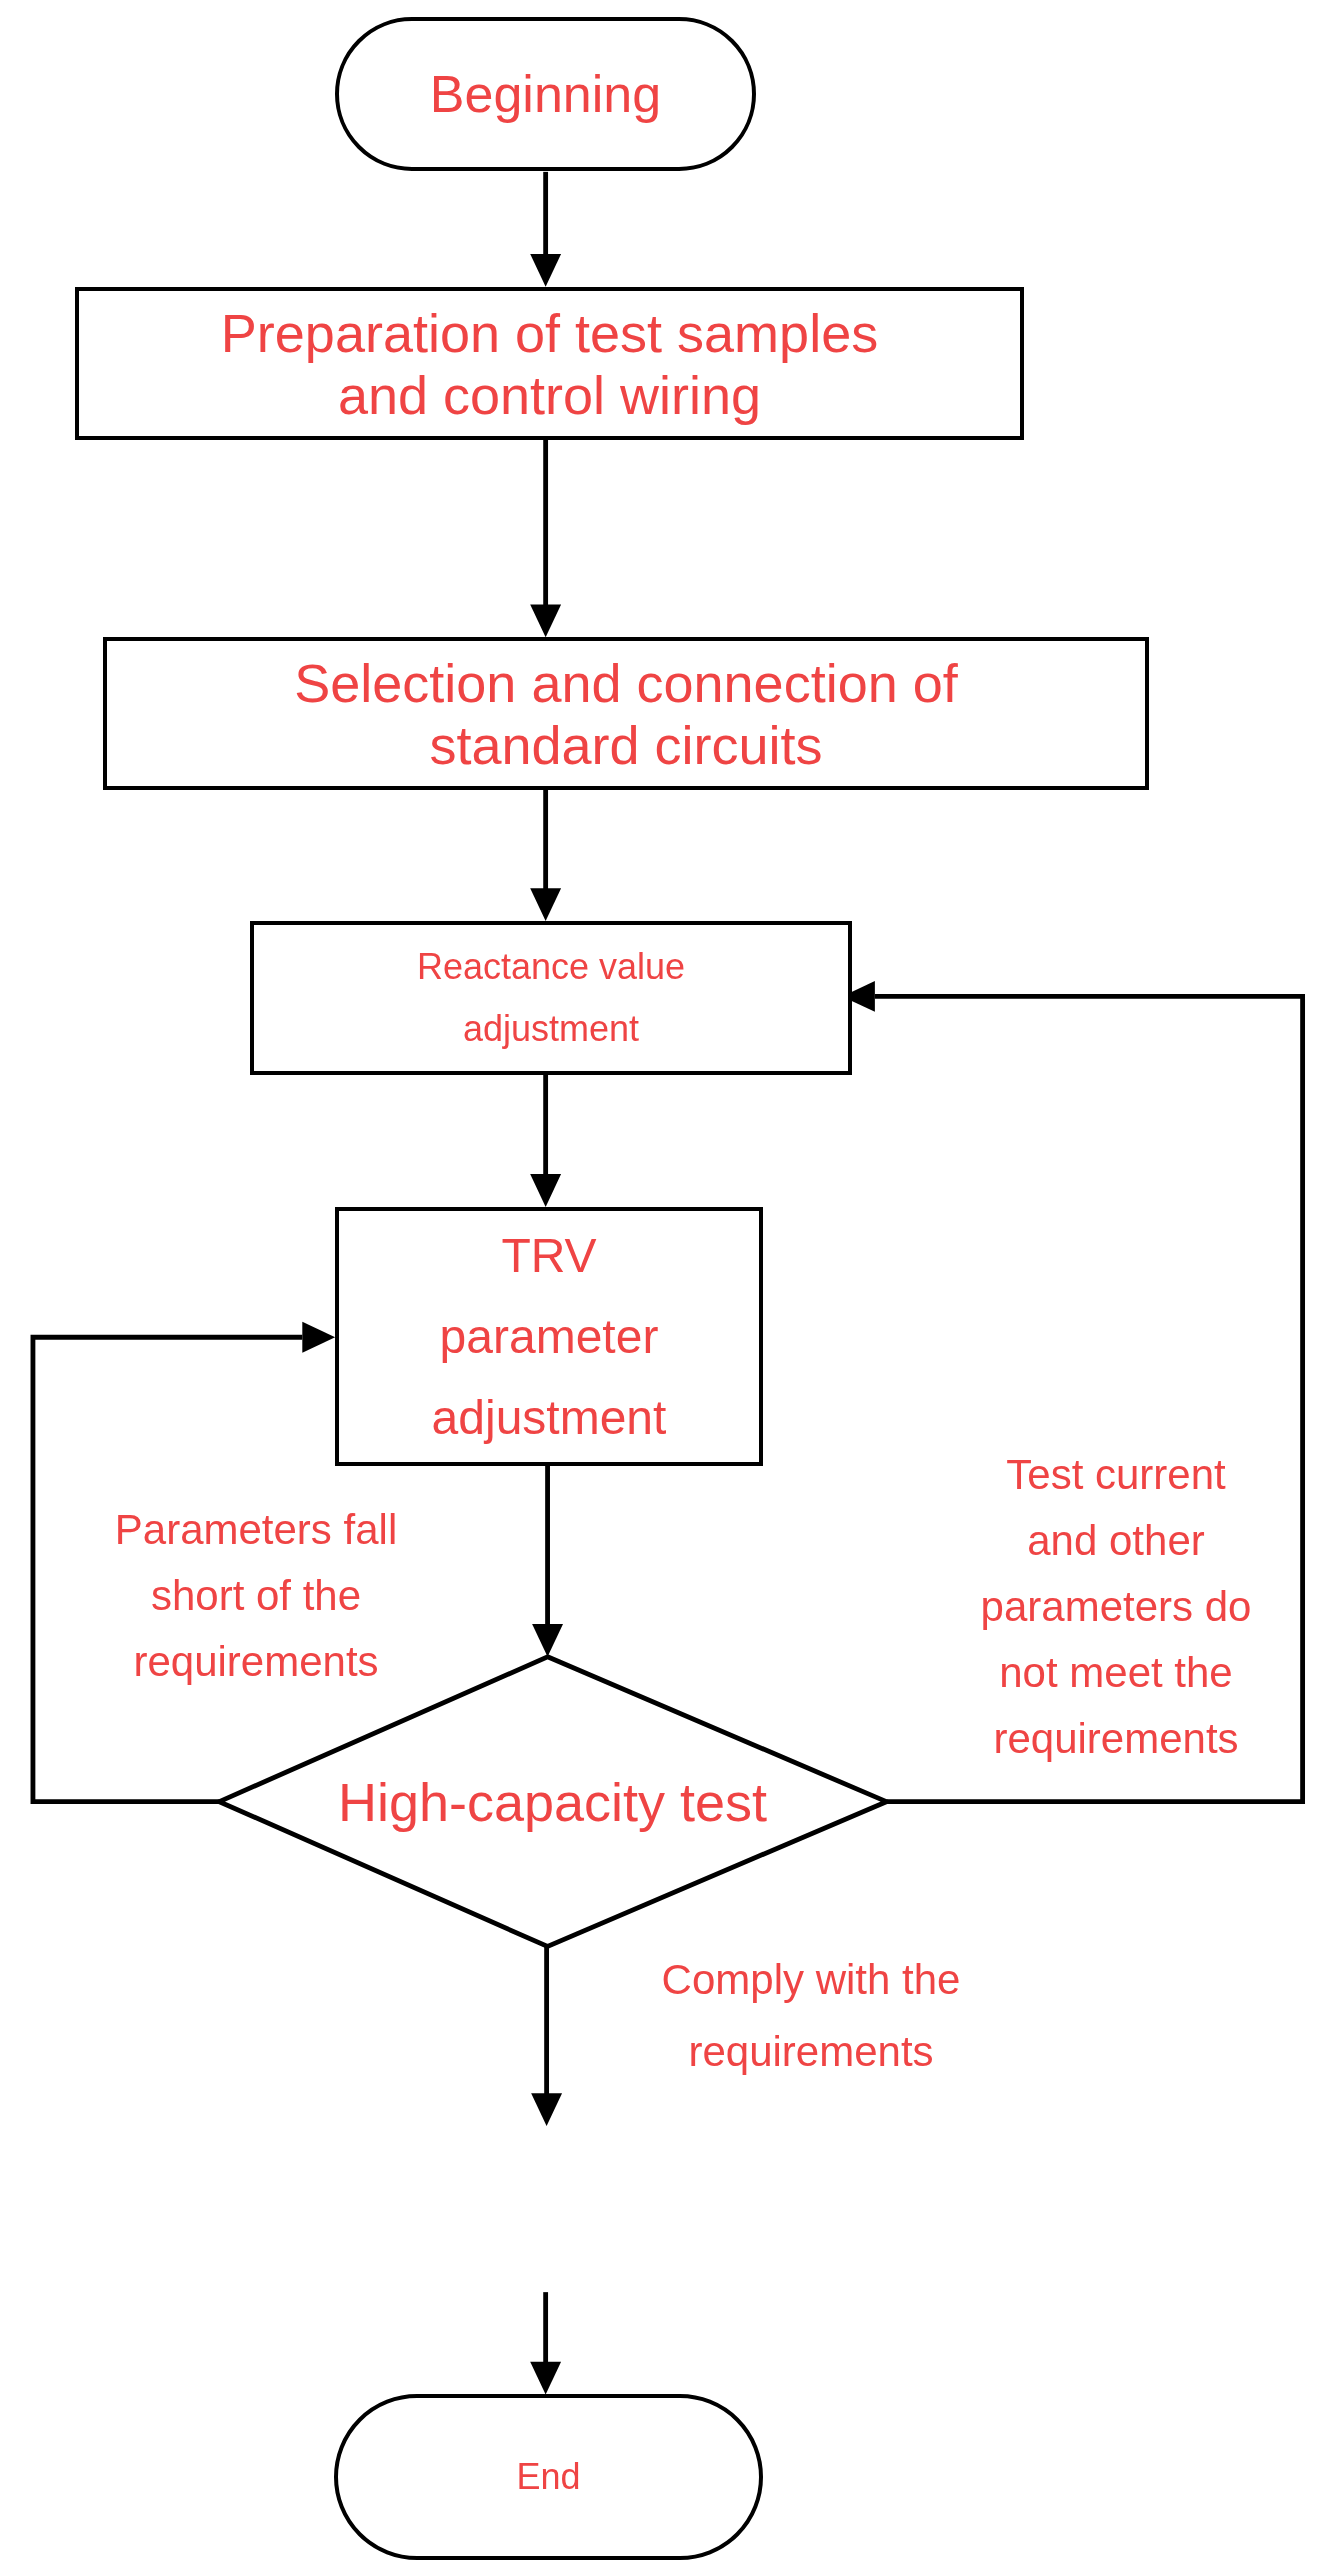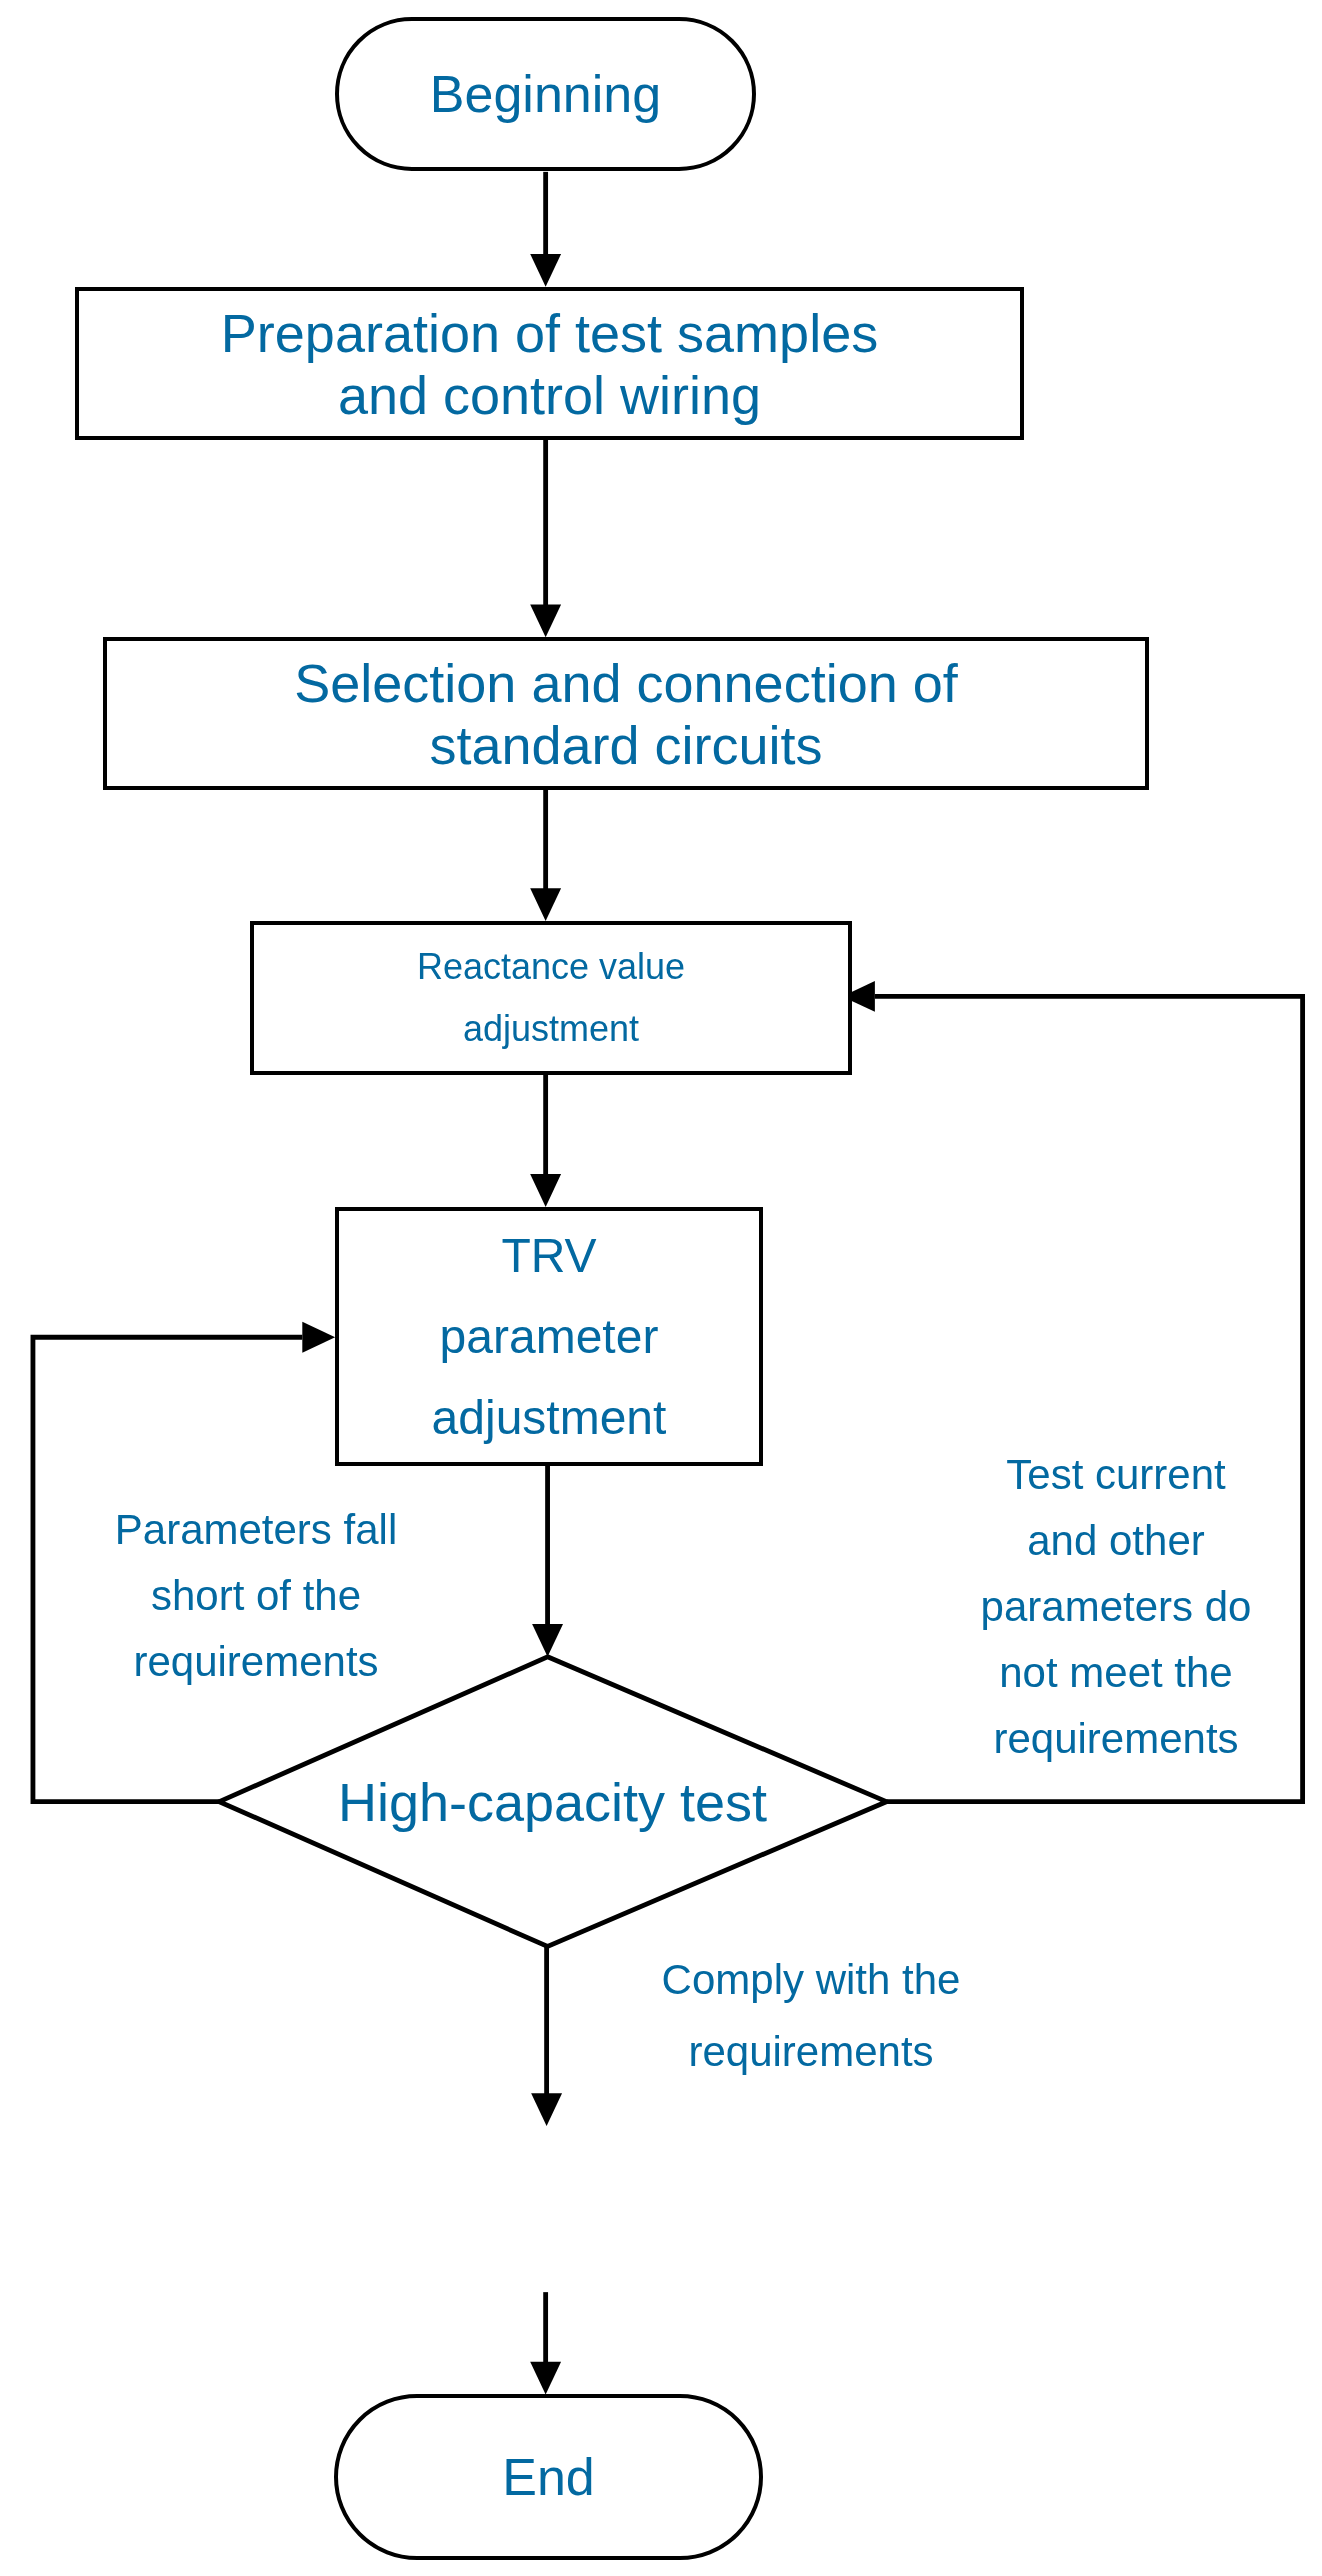--- a/index.html
+++ b/index.html
@@ -6,21 +6,21 @@
     margin: 0;
     padding: 0;
     background: #ffffff;
   }
   #canvas {
     position: relative;
     width: 1323px;
     height: 2576px;
     background: #ffffff;
     font-family: "Liberation Sans", sans-serif;
-    color: #0369a1;
+    color: #ef4444;
     overflow: hidden;
   }
   .node {
     position: absolute;
     box-sizing: border-box;
     background: #ffffff;
     border: 4.8px solid #000000;
     display: flex;
     align-items: center;
     justify-content: center;
@@ -30,21 +30,21 @@
   }
   .multiline { white-space: pre-line; }
   .terminator { border-radius: 965px; }
 
   #node-beginning  { left: 335px; top: 17.4px;   width: 421px; height: 154px; font-size: 52px; }
   #node-preparation{ left: 75px;  top: 287px;  width: 949px; height: 153px; font-size: 54px; line-height: 62px; }
   #node-selection  { left: 103px;  top: 637px;  width: 1046px; height: 153px; font-size: 54px; line-height: 62px; }
   #node-reactance  { left: 250px; top: 921px;  width: 602px; height: 154px; font-size: 36px; line-height: 62px; }
   #node-trv        { left: 335px; top: 1207px; width: 428px; height: 259px; font-size: 48px; line-height: 81px; }
   #node-finish     { left: 334px; top: 2126px; width: 422px; height: 166px; font-size: 50px; line-height: 77px; }
-  #node-end        { left: 334px; top: 2394px; width: 429px; height: 166px; font-size: 52px; }
+  #node-end        { left: 334px; top: 2394px; width: 429px; height: 166px; font-size: 36px; }
 
   #node-decision-label {
     position: absolute;
     left: 263px; top: 1763px; width: 579px; height: 77px;
     display: flex; align-items: center; justify-content: center;
     font-size: 54px; z-index: 3; background: transparent;
   }
 
   .edge-label {
     position: absolute;

